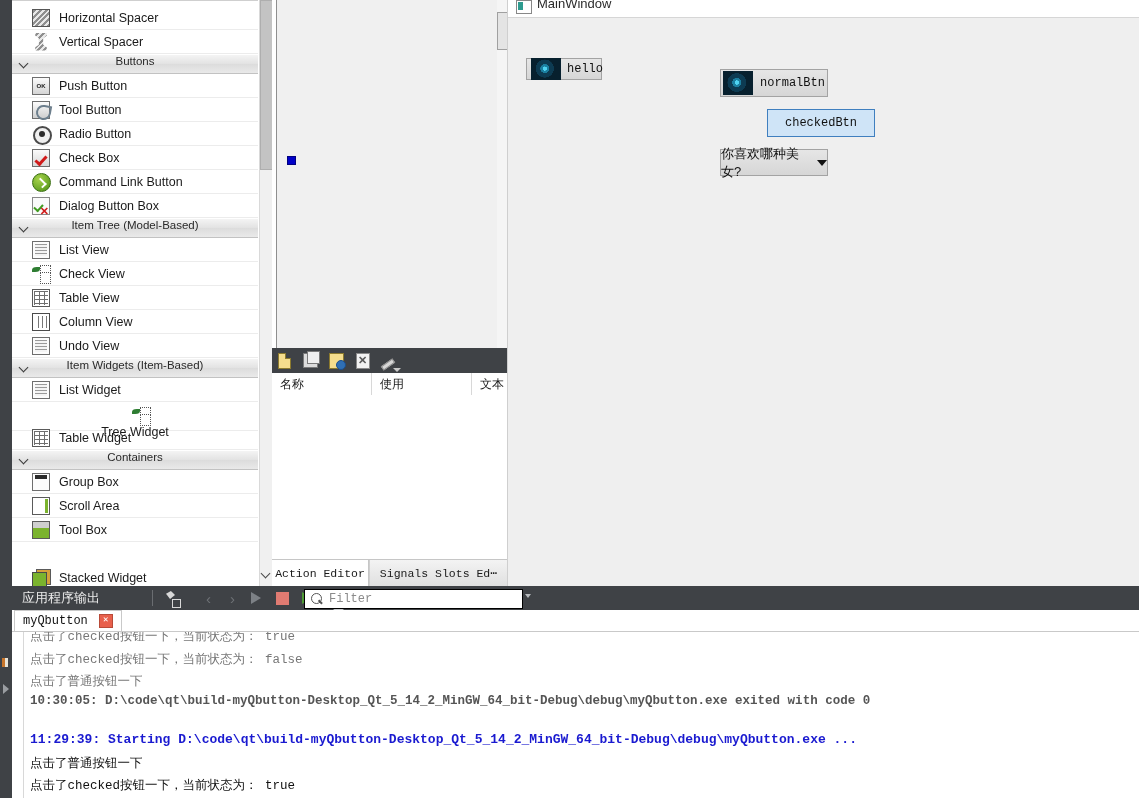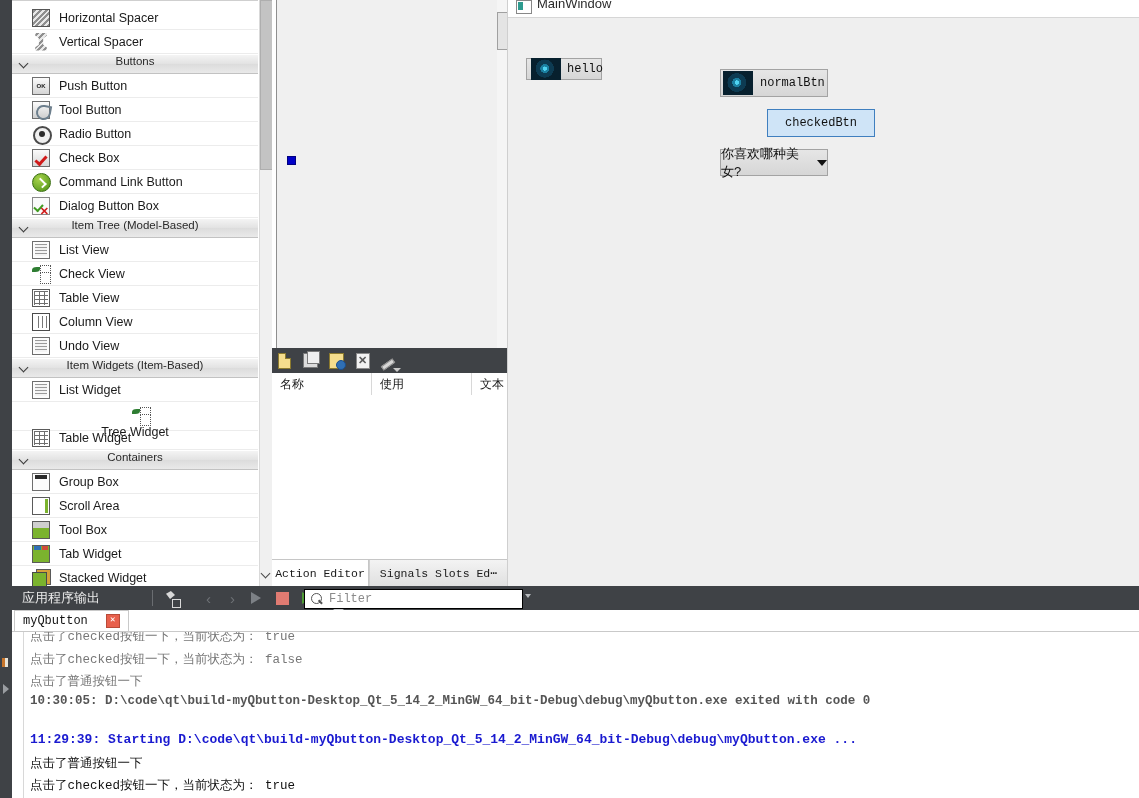--- a/index.html
+++ b/index.html
@@ -202,21 +202,21 @@
   .ic-rerun-b{position:absolute;left:9px;bottom:1px;width:7px;height:7px;background:#2f6fb5;border:1px solid #cfcfcf;}
   .ic-gear{position:absolute;left:2px;top:2px;width:13px;height:13px;border-radius:50%;border:3px solid #c9cccf;}
   .ic-gear::after{content:"";position:absolute;left:2.5px;top:2.5px;width:2px;height:2px;border-radius:50%;background:#3f4246;}
   #op-filter{position:absolute;left:292px;top:3px;width:217px;height:18px;background:#fff;border:1px solid #000000;display:flex;align-items:center;}
   #op-filter .mag{position:absolute;left:6px;top:3px;width:9px;height:9px;border:1.6px solid #555;border-radius:50%;}
   #op-filter .mag::after{content:"";position:absolute;left:6px;top:7px;width:5px;height:1.6px;background:#555;transform:rotate(45deg);}
   #op-filter-text{margin-left:24px;font-family:"Liberation Mono",monospace;font-size:12px;color:#8a8a8a;}
   #op-filter-caret{position:absolute;left:513px;top:8px;width:0;height:0;border-left:3px solid transparent;border-right:3px solid transparent;border-top:4px solid #b8bbbe;}
 
   #op-tabbar{position:absolute;left:0;top:24px;width:1127px;height:22px;background:#fff;border-bottom:1px solid #c9c9c9;}
-  #op-tab{position:absolute;left:2px;top:0;height:22px;padding:0 8px;display:flex;align-items:center;gap:18px;
+  #op-tab{position:absolute;left:2px;top:0;height:22px;padding:0 8px;display:flex;align-items:center;gap:11px;
     background:#fff;border:1px solid #c9c9c9;border-bottom:1px solid #fff;box-sizing:border-box;
     font-family:"Liberation Mono",monospace;font-size:12px;color:#111;}
   #op-tab-close{width:12px;height:12px;background:#e8604c;border:1px solid #b94a38;color:#fff;font-size:9px;line-height:11px;text-align:center;font-weight:bold;}
   #op-tab-underline{position:absolute;left:0;top:45px;width:1127px;height:1px;background:#c9c9c9;}
 
   #op-console{position:absolute;left:0;top:46px;width:1127px;height:166px;background:#fff;
     font-family:"Liberation Mono",monospace;font-size:12.5px;overflow:hidden;}
   #op-console-left{position:absolute;left:0;top:0;width:11px;height:166px;background:#fff;border-right:1px solid #d8d8d8;}
   .op-line{position:absolute;left:18px;white-space:nowrap;}
   .op-line.app{color:#777777;}
@@ -370,26 +370,20 @@
         <span class="ic-scroll"></span>
       </span>
     <span class="lbl">Scroll Area</span>
   </div>
   <div class="wb-item" style="top:518px;">
     <span class="ico">
         <span class="ic-toolbox"></span>
       </span>
     <span class="lbl">Tool Box</span>
   </div>
-  <div class="wb-item" style="top:542px;">
-    <span class="ico">
-        <span class="ic-tabw"></span>
-      </span>
-    <span class="lbl">Tab Widget</span>
-  </div>
   <div class="wb-item" style="top:566px;">
     <span class="ico">
         <span class="ic-stack"></span>
       </span>
     <span class="lbl">Stacked Widget</span>
   </div>
 
   <div id="wb-scroll"></div>
   <div id="wb-thumb"></div>
   <div id="wb-scroll-down"></div>
@@ -442,21 +436,21 @@
     <span id="mw-title-icon"></span>
     <span id="mw-title-text">MainWindow</span>
   </div>
 
   <div id="mw-body">
     <div class="qt-btn" style="left:18px;top:40px;width:76px;height:22px;padding:0 4px;justify-content:flex-start;gap:6px;">
       <span class="btn-photo small"></span>
       <span>hello</span>
     </div>
 
-    <div class="qt-btn" style="left:212px;top:51px;width:108px;height:28px;padding:0 2px;justify-content:flex-start;gap:7px;">
+    <div class="qt-btn" style="left:212px;top:51px;width:108px;height:28px;padding:0 2px;justify-content:center;gap:7px;">
       <span class="btn-photo"></span>
       <span>normalBtn</span>
     </div>
 
     <div class="qt-btn checked" style="left:212px;top:91px;width:108px;height:28px;">
       <span>checkedBtn</span>
     </div>
 
     <div class="qt-btn" style="left:212px;top:131px;width:108px;height:27px;gap:5px;font-family:'Liberation Sans',sans-serif;font-size:13px;">
       <span>你喜欢哪种美女?</span>

